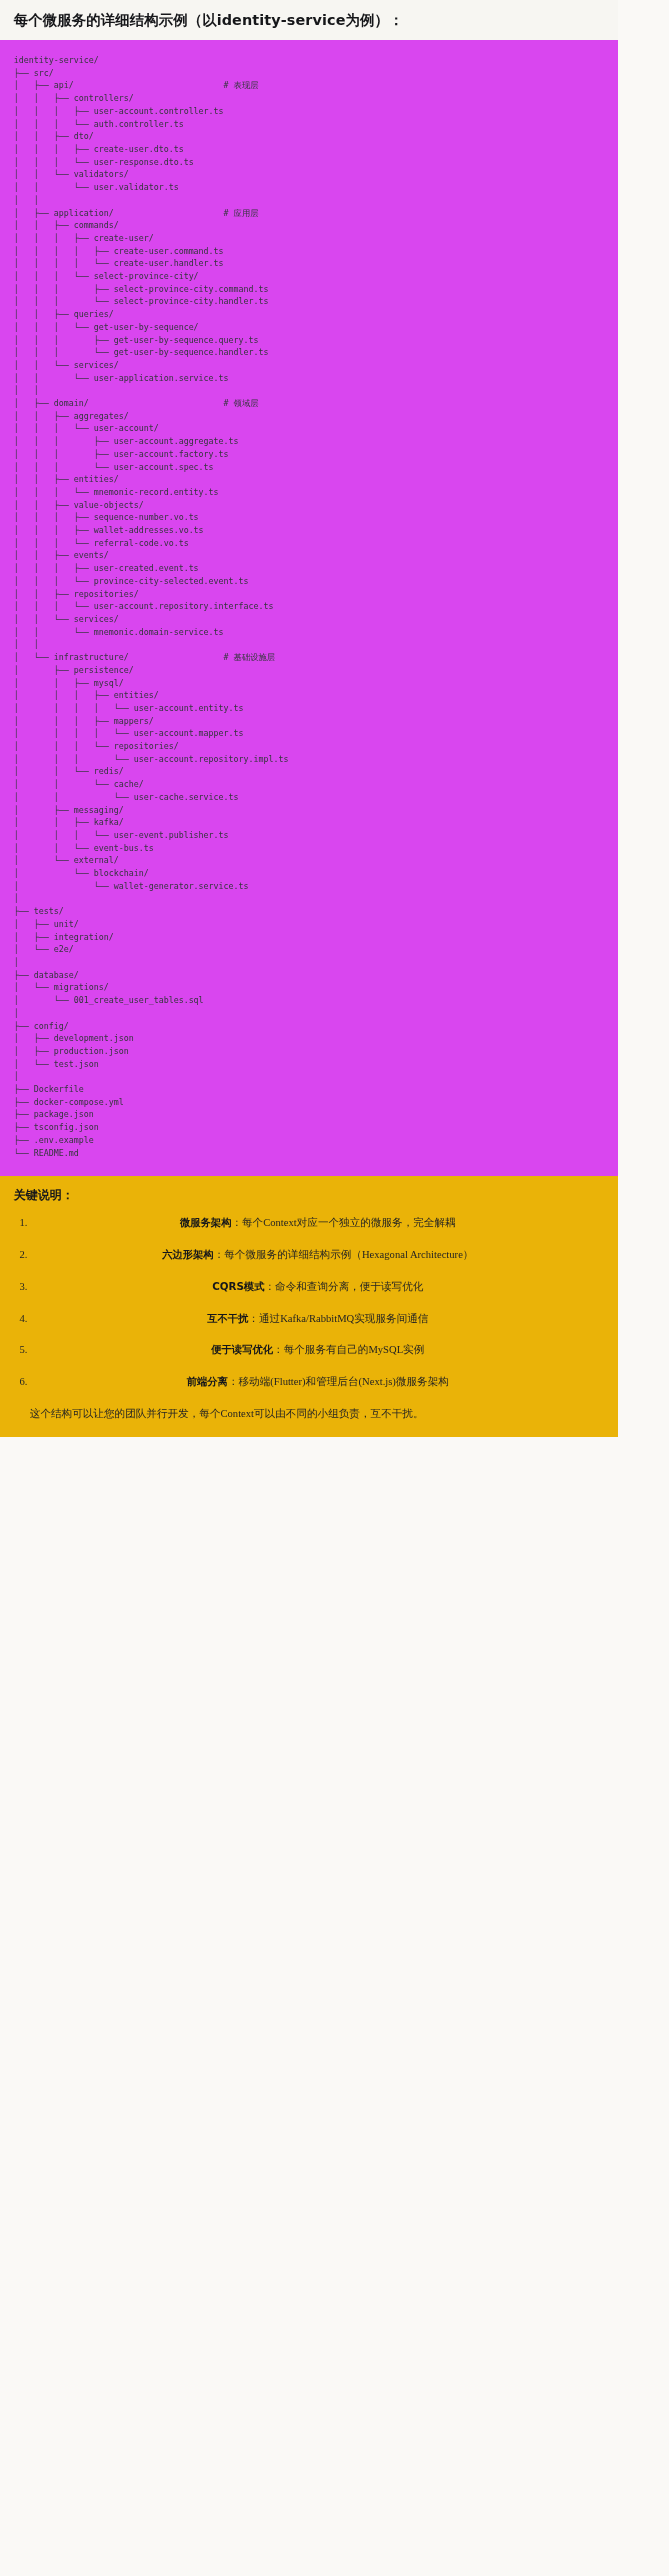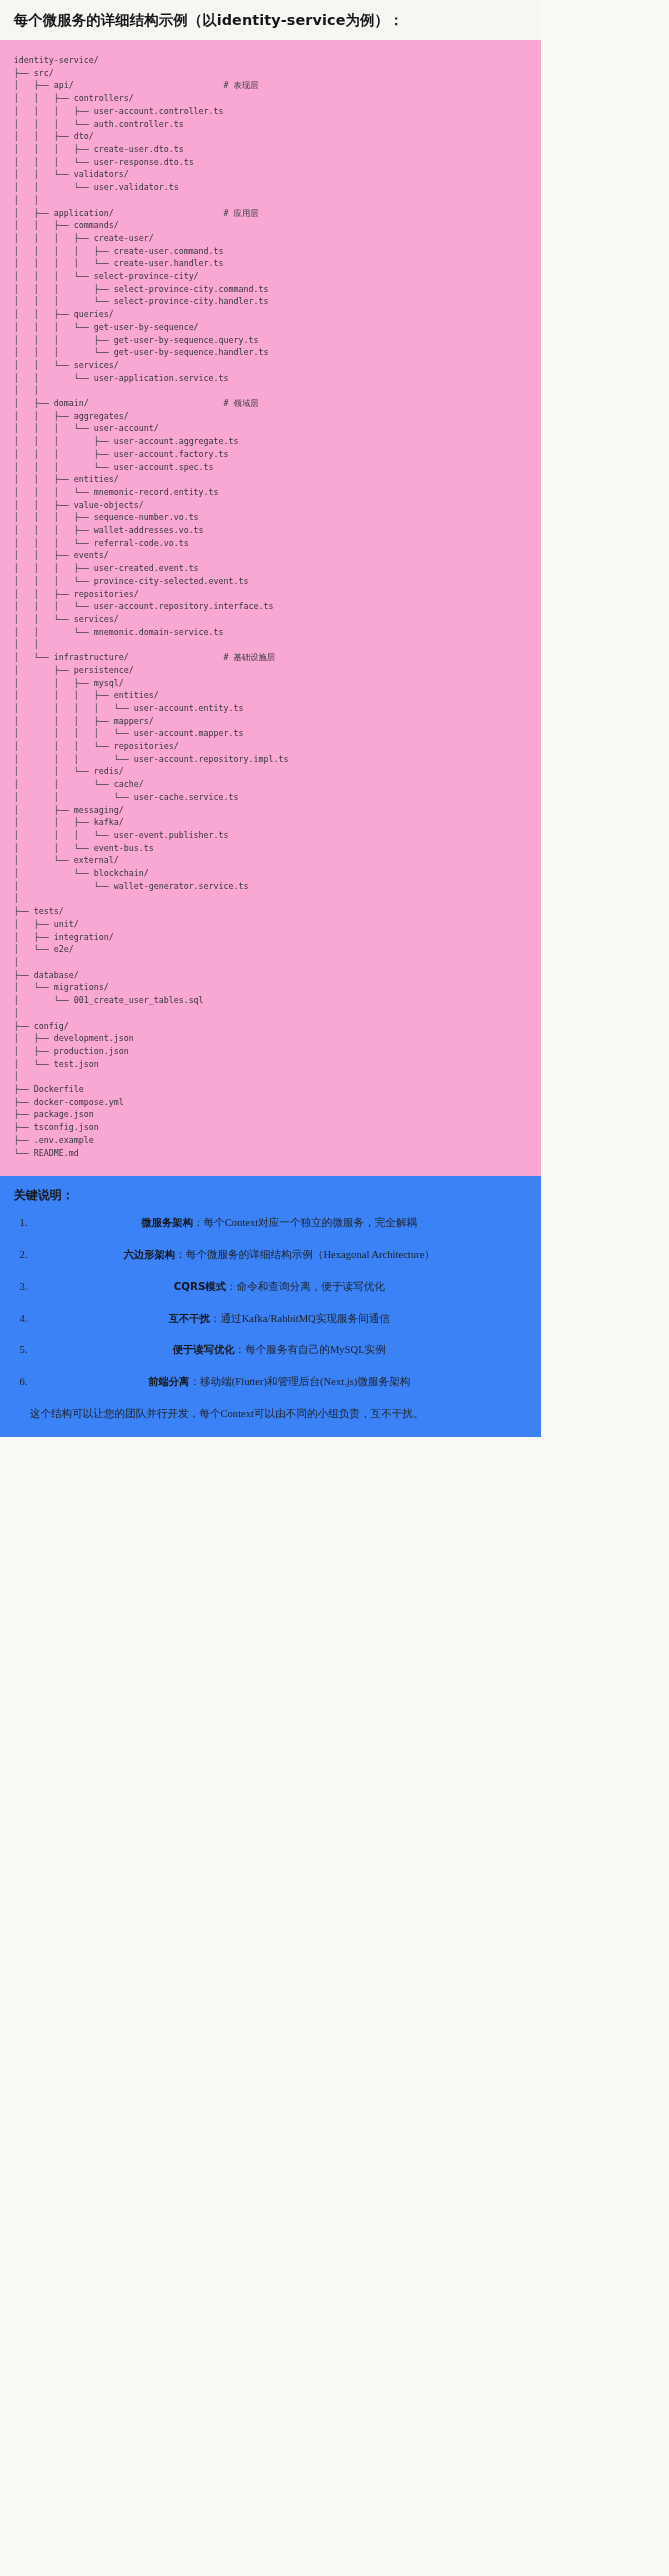--- a/index.html
+++ b/index.html
@@ -8,21 +8,21 @@
     padding: 0;
     background: #faf9f6;
   }
   body {
     width: 669px;
     font-family: "Liberation Serif", "DejaVu Serif", serif;
     color: #1f2023;
     -webkit-font-smoothing: antialiased;
   }
   .page {
-    width: 541px;
+    width: 618px;
     box-sizing: border-box;
     background: #faf9f6;
     padding: 0;
   }
 
   
   .doc-heading {
     font-family: "DejaVu Sans", "Liberation Sans", sans-serif;
     font-weight: 700;
     font-size: 14.4px;
@@ -37,41 +37,41 @@
   .rule {
     height: 0.6px;
     background: #e3e1db;
     border: 0;
     margin: 0;
     width: 100%;
   }
 
   
   .tree-block {
-    background: #f9a8d4;
+    background: #d946ef;
     padding: 13.8px 13.8px 16.3px 13.8px;
     margin: 0;
   }
   pre.tree {
     margin: 0;
     padding: 0;
     font-family: "DejaVu Sans Mono", "Liberation Mono", monospace;
     font-size: 8.3px;
     line-height: 12.7px;
     color: #33363b;
     white-space: pre;
     tab-size: 4;
     letter-spacing: 0px;
     overflow: visible;
   }
 
   
   .notes {
     padding: 6.3px 13.8px 13.8px 13.8px;
-    background: #3b82f6;
+    background: #eab308;
   }
   .notes-title {
     font-family: "DejaVu Sans", "Liberation Sans", sans-serif;
     font-weight: 700;
     font-size: 12px;
     line-height: 1.5;
     color: #16171a;
     margin: 3.8px 0 10px 0;
   }
   ol.notes-list {

